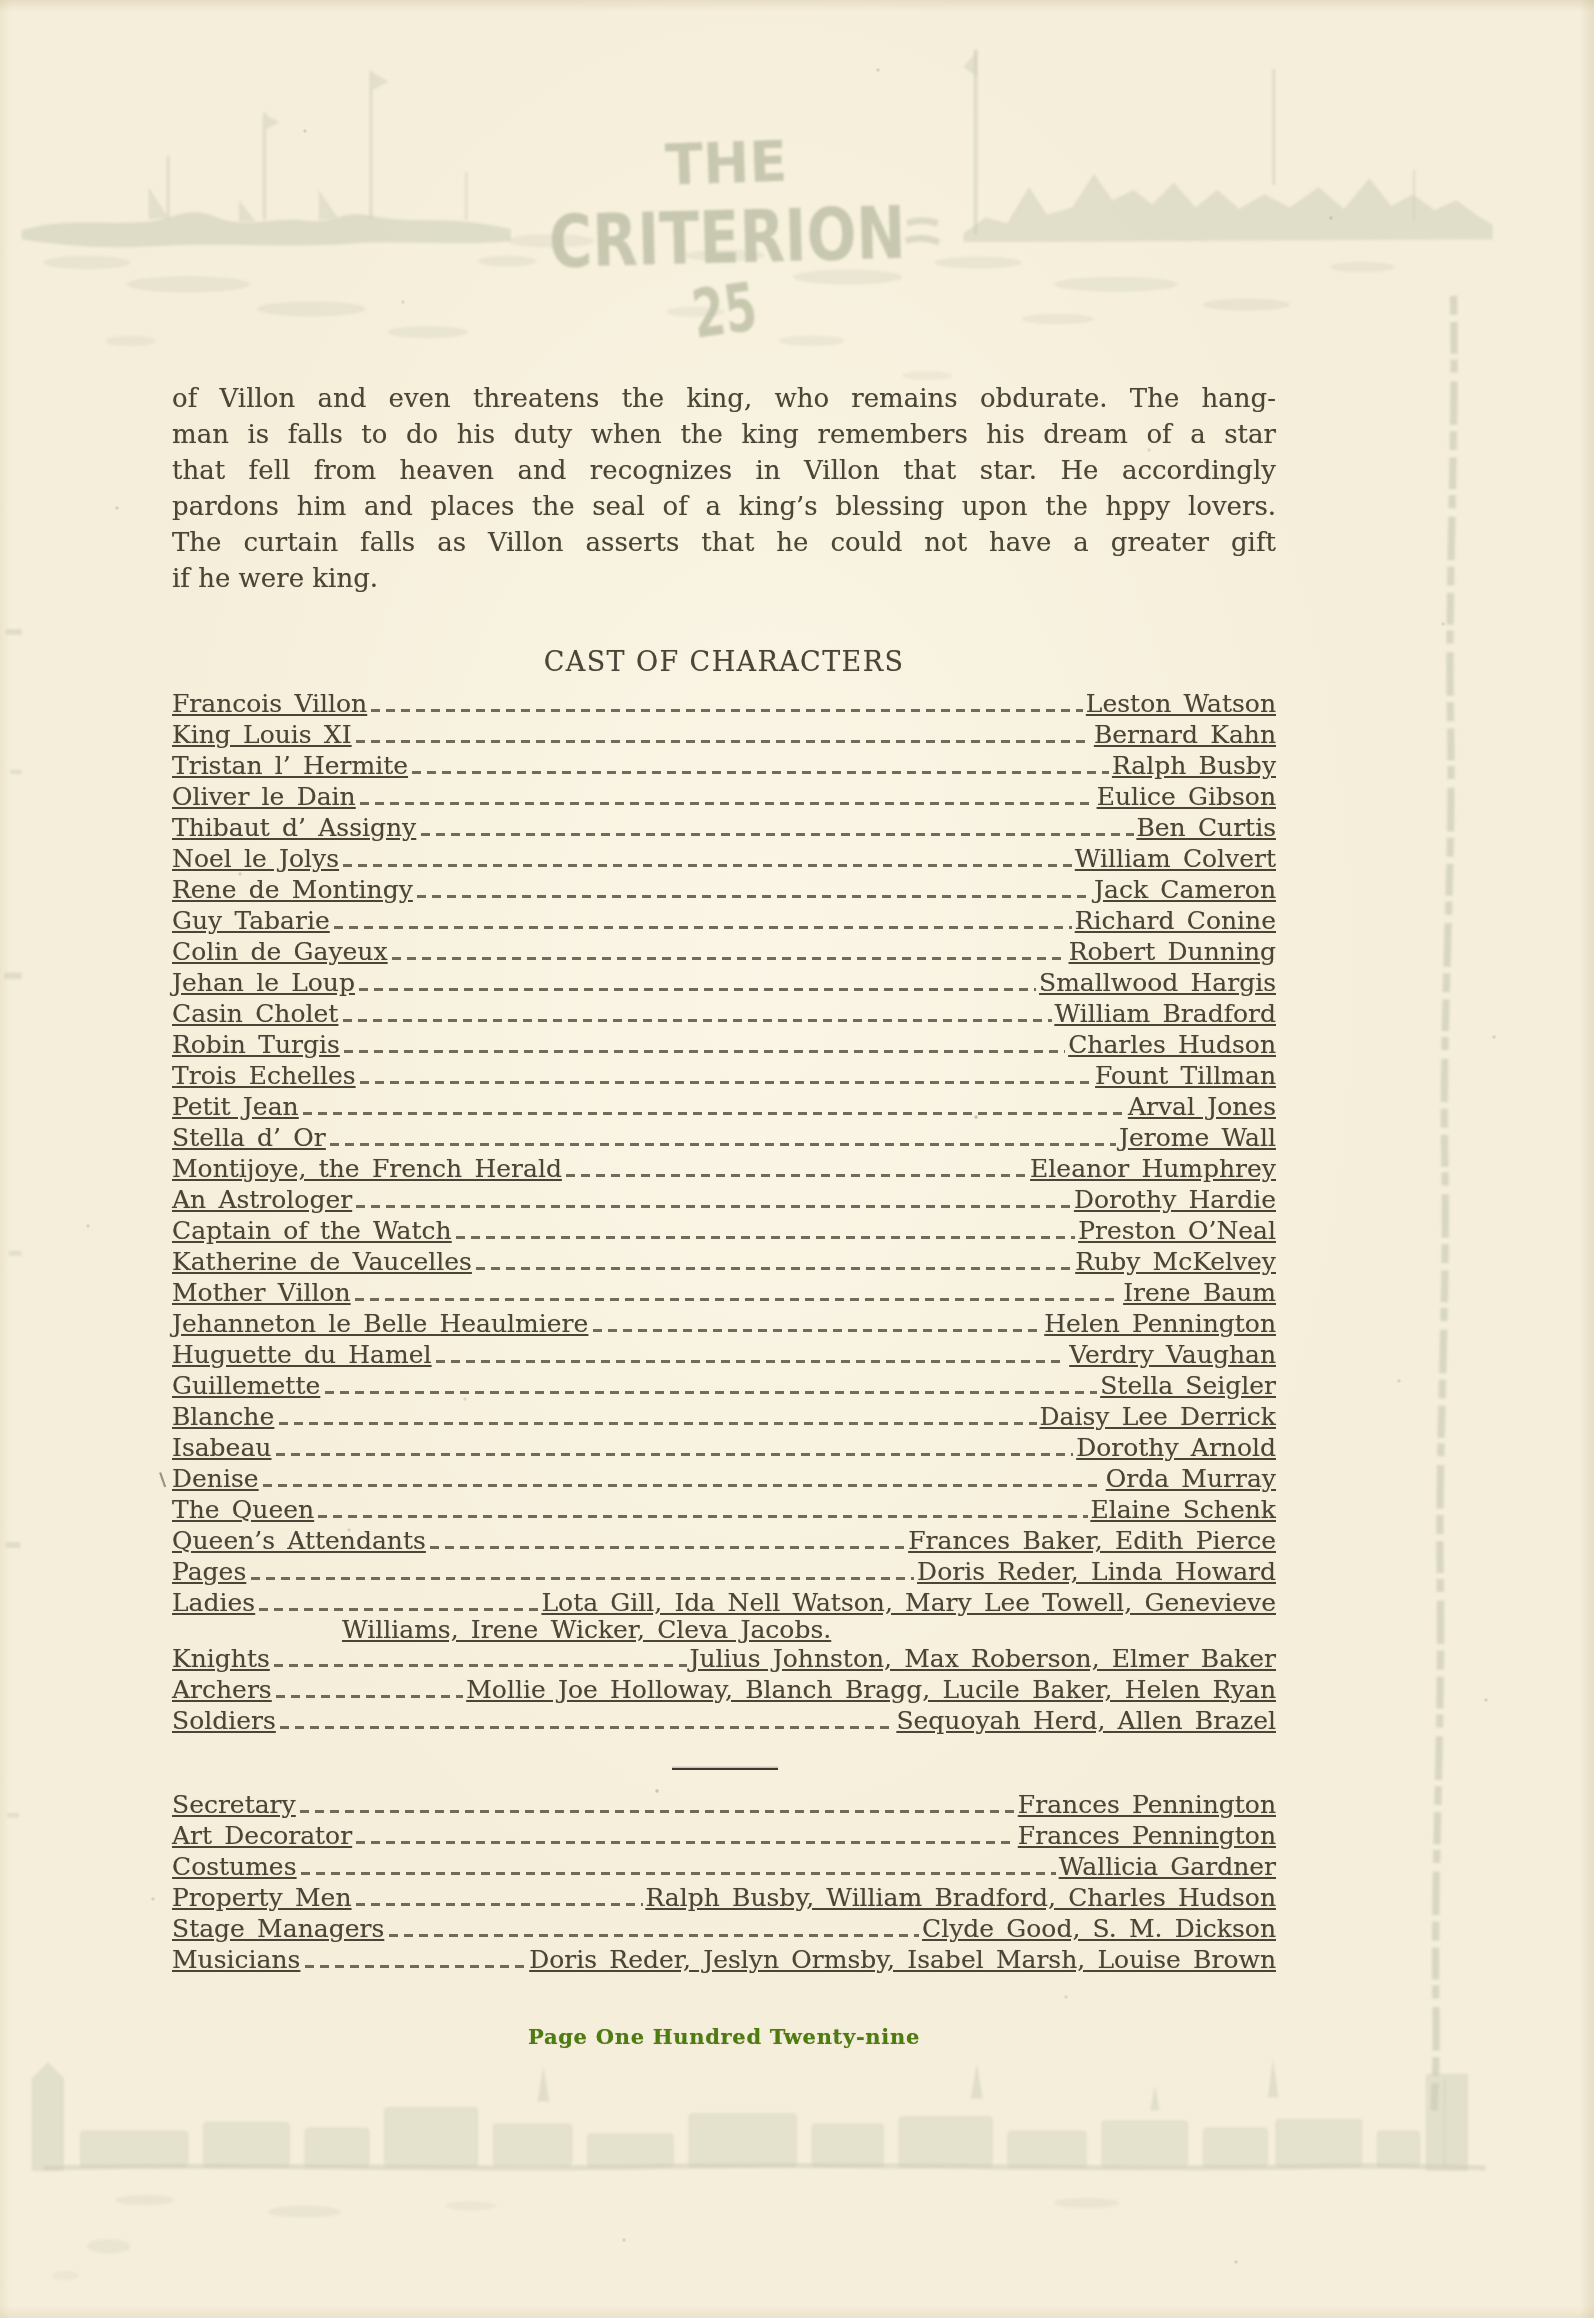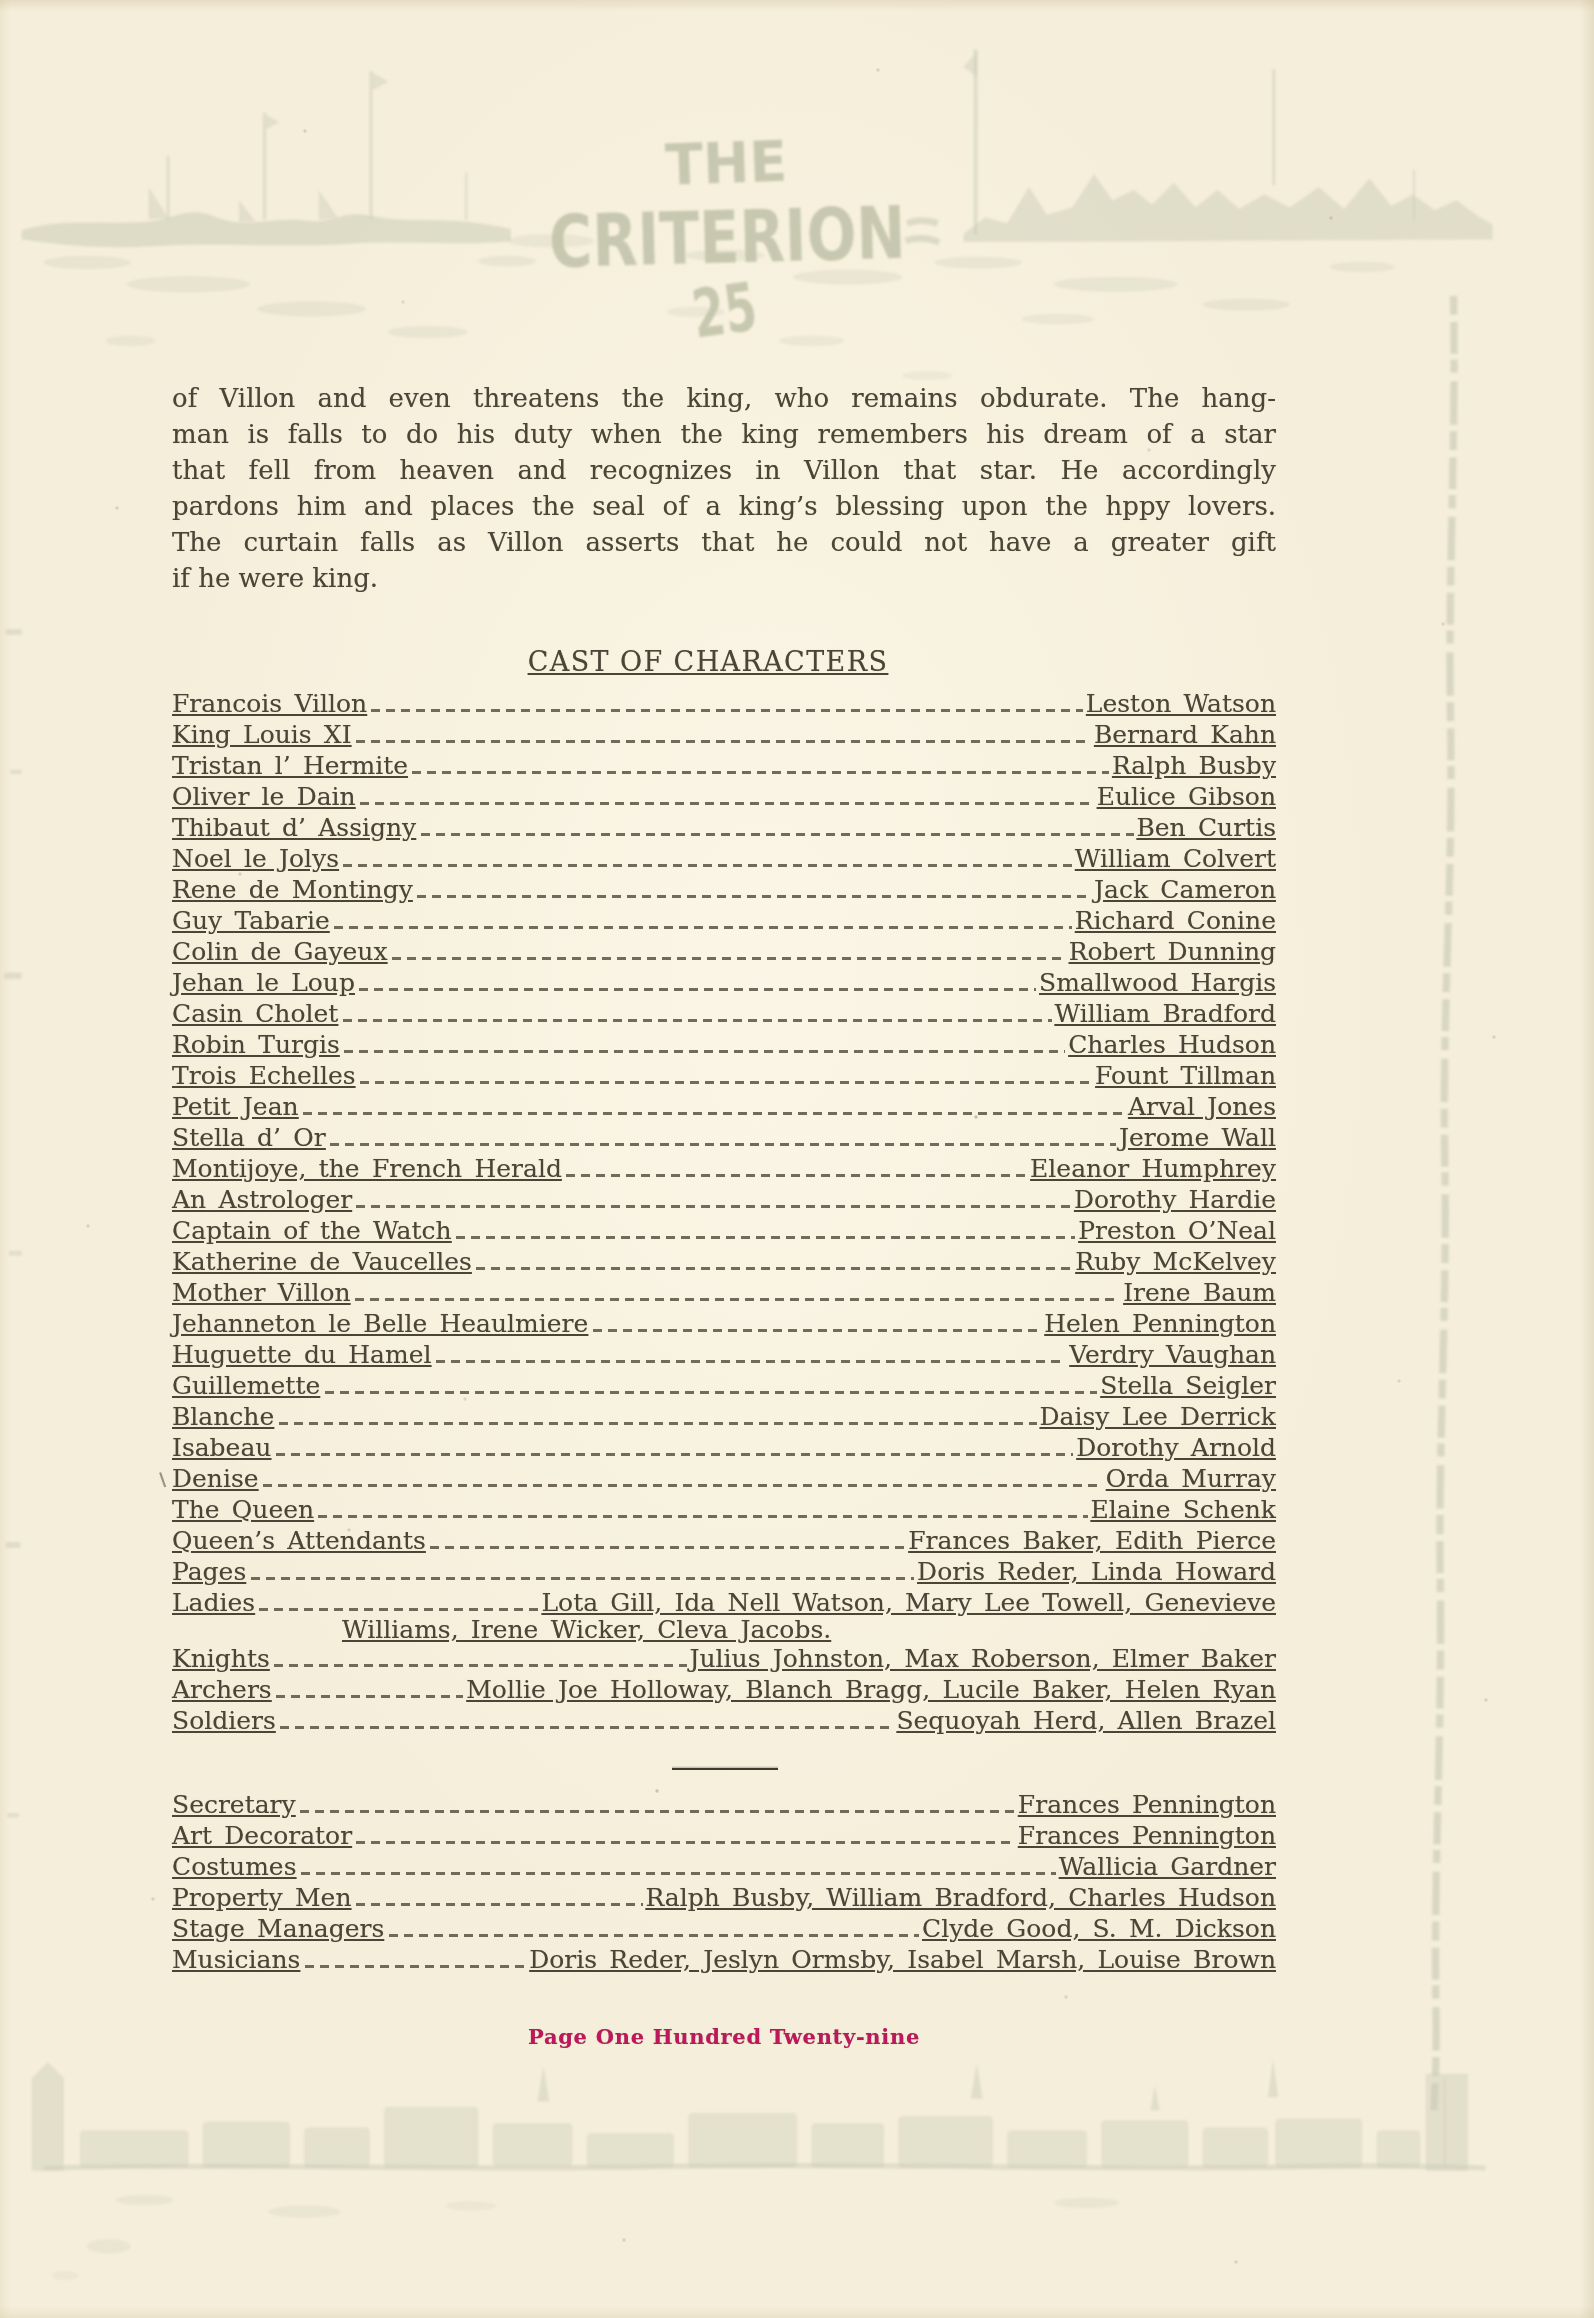--- a/index.html
+++ b/index.html
@@ -15,39 +15,39 @@
     font-family:"DejaVu Serif","Liberation Serif",serif;
     color:#4b4437;
   }
   .art-layer{position:absolute;left:0;top:0;width:1594px;height:2319px;pointer-events:none;}
   
   .synopsis{position:absolute;left:172px;top:380px;width:1104px;font-size:26px;
     text-shadow:0 0 0.7px rgba(75,65,50,.40);}
   .synopsis .pline{height:36px;line-height:36px;text-align:justify;text-align-last:justify;white-space:nowrap;}
   .synopsis .pline:last-child{text-align-last:left;}
   
-  .cast-heading{position:absolute;left:156px;top:646px;width:1104px;text-align:center;
-    font-size:27px;letter-spacing:1.4px;text-shadow:0 0 0.7px rgba(75,65,50,.40);text-decoration:underline;}
+  .cast-heading{position:absolute;left:172px;top:646px;width:1104px;text-align:center;
+    font-size:27px;letter-spacing:1.4px;text-shadow:0 0 0.7px rgba(75,65,50,.40);}
   
   .leader-list{position:absolute;left:172px;width:1104px;font-size:25px;
     text-shadow:0 0 0.7px rgba(75,65,50,.38);text-decoration:underline;}
   .cast-list{top:687px;}
   .crew-list{top:1788px;text-align:center;}
   .leader-list .row{height:31px;display:flex;align-items:flex-end;word-spacing:4.3px;}
   .leader-list .role{white-space:nowrap;}
   .leader-list .actor{white-space:nowrap;}
   .leader-list .leader{flex:1 1 auto;height:2.9px;margin:0 2.9px 5.8px 4.3px;
     background:repeating-linear-gradient(90deg, rgba(80,72,58,.80) 0 9.4px, rgba(80,72,58,0) 9.4px 15px);}
   .leader-list .wrapline{height:25px;line-height:25px;padding-left:170px;word-spacing:4.3px;}
   
   .divider{position:absolute;left:672px;top:1768px;width:106px;height:2.2px;background:#3f3a30;
     box-shadow:0 -1.4px 0 rgba(120,110,90,.35);}
   
   .page-footer{position:absolute;left:172px;top:2024px;width:1104px;text-align:center;
-    font-size:21px;font-weight:bold;letter-spacing:0.7px;color:#be185d;
+    font-size:21px;font-weight:bold;letter-spacing:0.7px;color:#4d7c0f;
     text-shadow:0 0 0.7px rgba(60,50,40,.45);}
   
   .specks{position:absolute;left:0;top:0;width:2.2px;height:2.2px;border-radius:50%;
     background:rgba(115,98,66,.0);
     box-shadow:
       304px 130px 0 0.7px rgba(115,98,66,.22), 877px 69px 0 0.7px rgba(115,98,66,.20),
       1330px 217px 0 0.7px rgba(115,98,66,.22), 116px 507px 0 0.7px rgba(115,98,66,.20),
       1442px 623px 0 0.7px rgba(115,98,66,.18), 239px 873px 0 0.7px rgba(115,98,66,.22),
       1493px 1036px 0 0.7px rgba(115,98,66,.20), 87px 1225px 0 0.7px rgba(115,98,66,.20),
       1398px 1380px 0 0.7px rgba(115,98,66,.18), 348px 1529px 0 0.7px rgba(115,98,66,.22),

